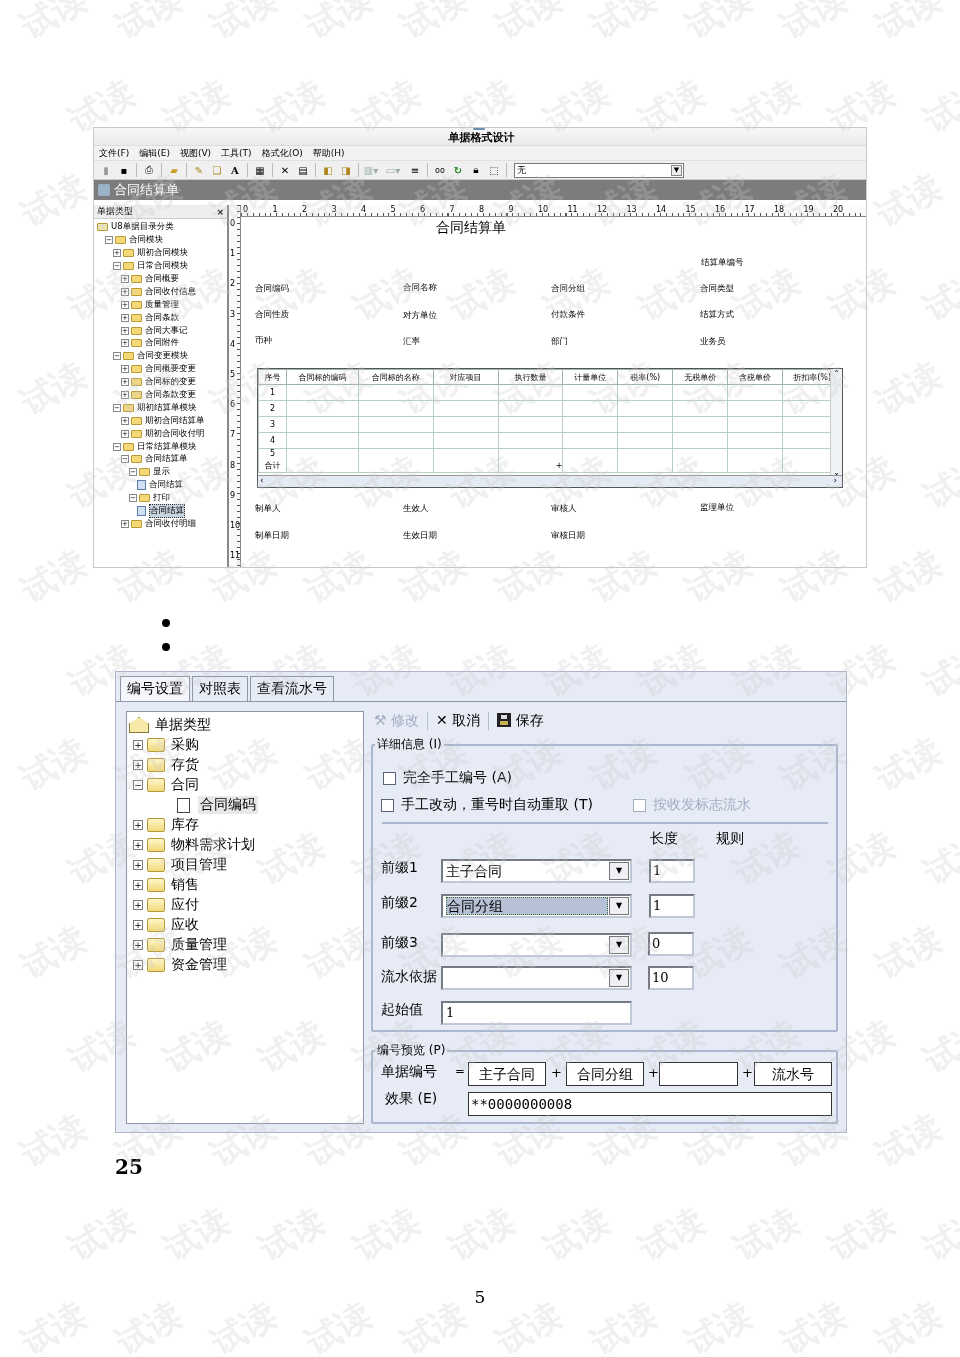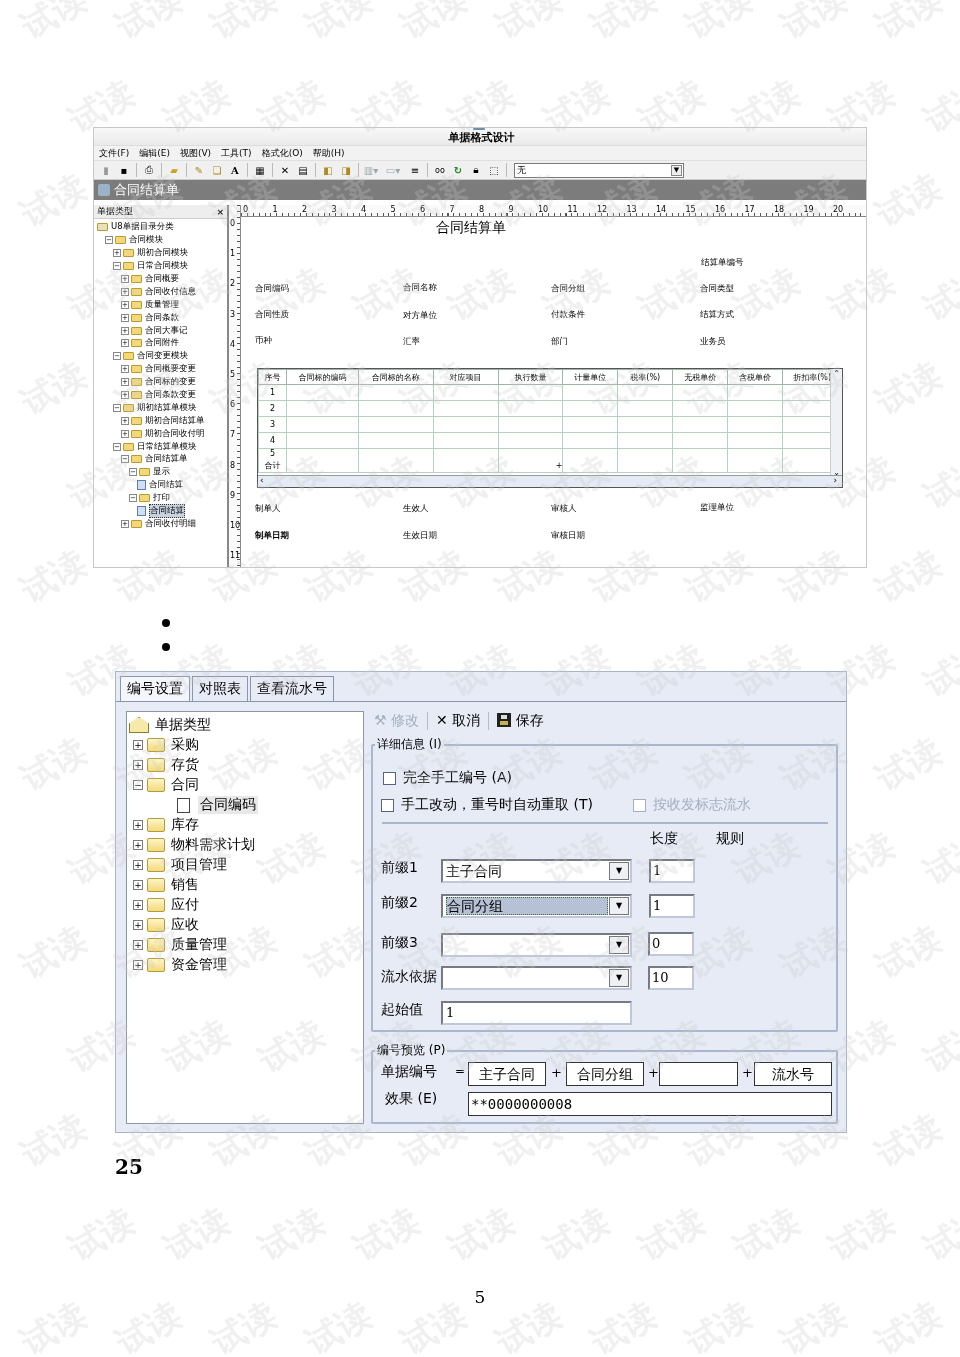--- a/index.html
+++ b/index.html
@@ -410,21 +410,21 @@
         <div class="hscroll">
           <span style="position:absolute;left:2px;top:-1px;font-size:9px">‹</span>
           <span style="position:absolute;right:5px;top:-1px;font-size:9px">›</span>
         </div>
       </div>
       <div id="footerfields">
           <div class="lbl" style="left: 14px; top: 298px;">制单人</div>
           <div class="lbl" style="left: 162px; top: 298px;">生效人</div>
           <div class="lbl" style="left: 310px; top: 298px;">审核人</div>
           <div class="lbl" style="left: 459px; top: 297px;">监理单位</div>
-          <div class="lbl" style="left: 14px; top: 325px; font-weight: bold;">制单日期</div>
+          <div class="lbl" style="left: 14px; top: 325px;">制单日期</div>
           <div class="lbl" style="left: 162px; top: 325px;">生效日期</div>
           <div class="lbl" style="left: 310px; top: 325px;">审核日期</div>
         </div>
     </div>
   </div>
 </div>
 
 <div class="bullet" style="left:162px;top:619px"></div>
 <div class="bullet" style="left:162px;top:643px"></div>
 

